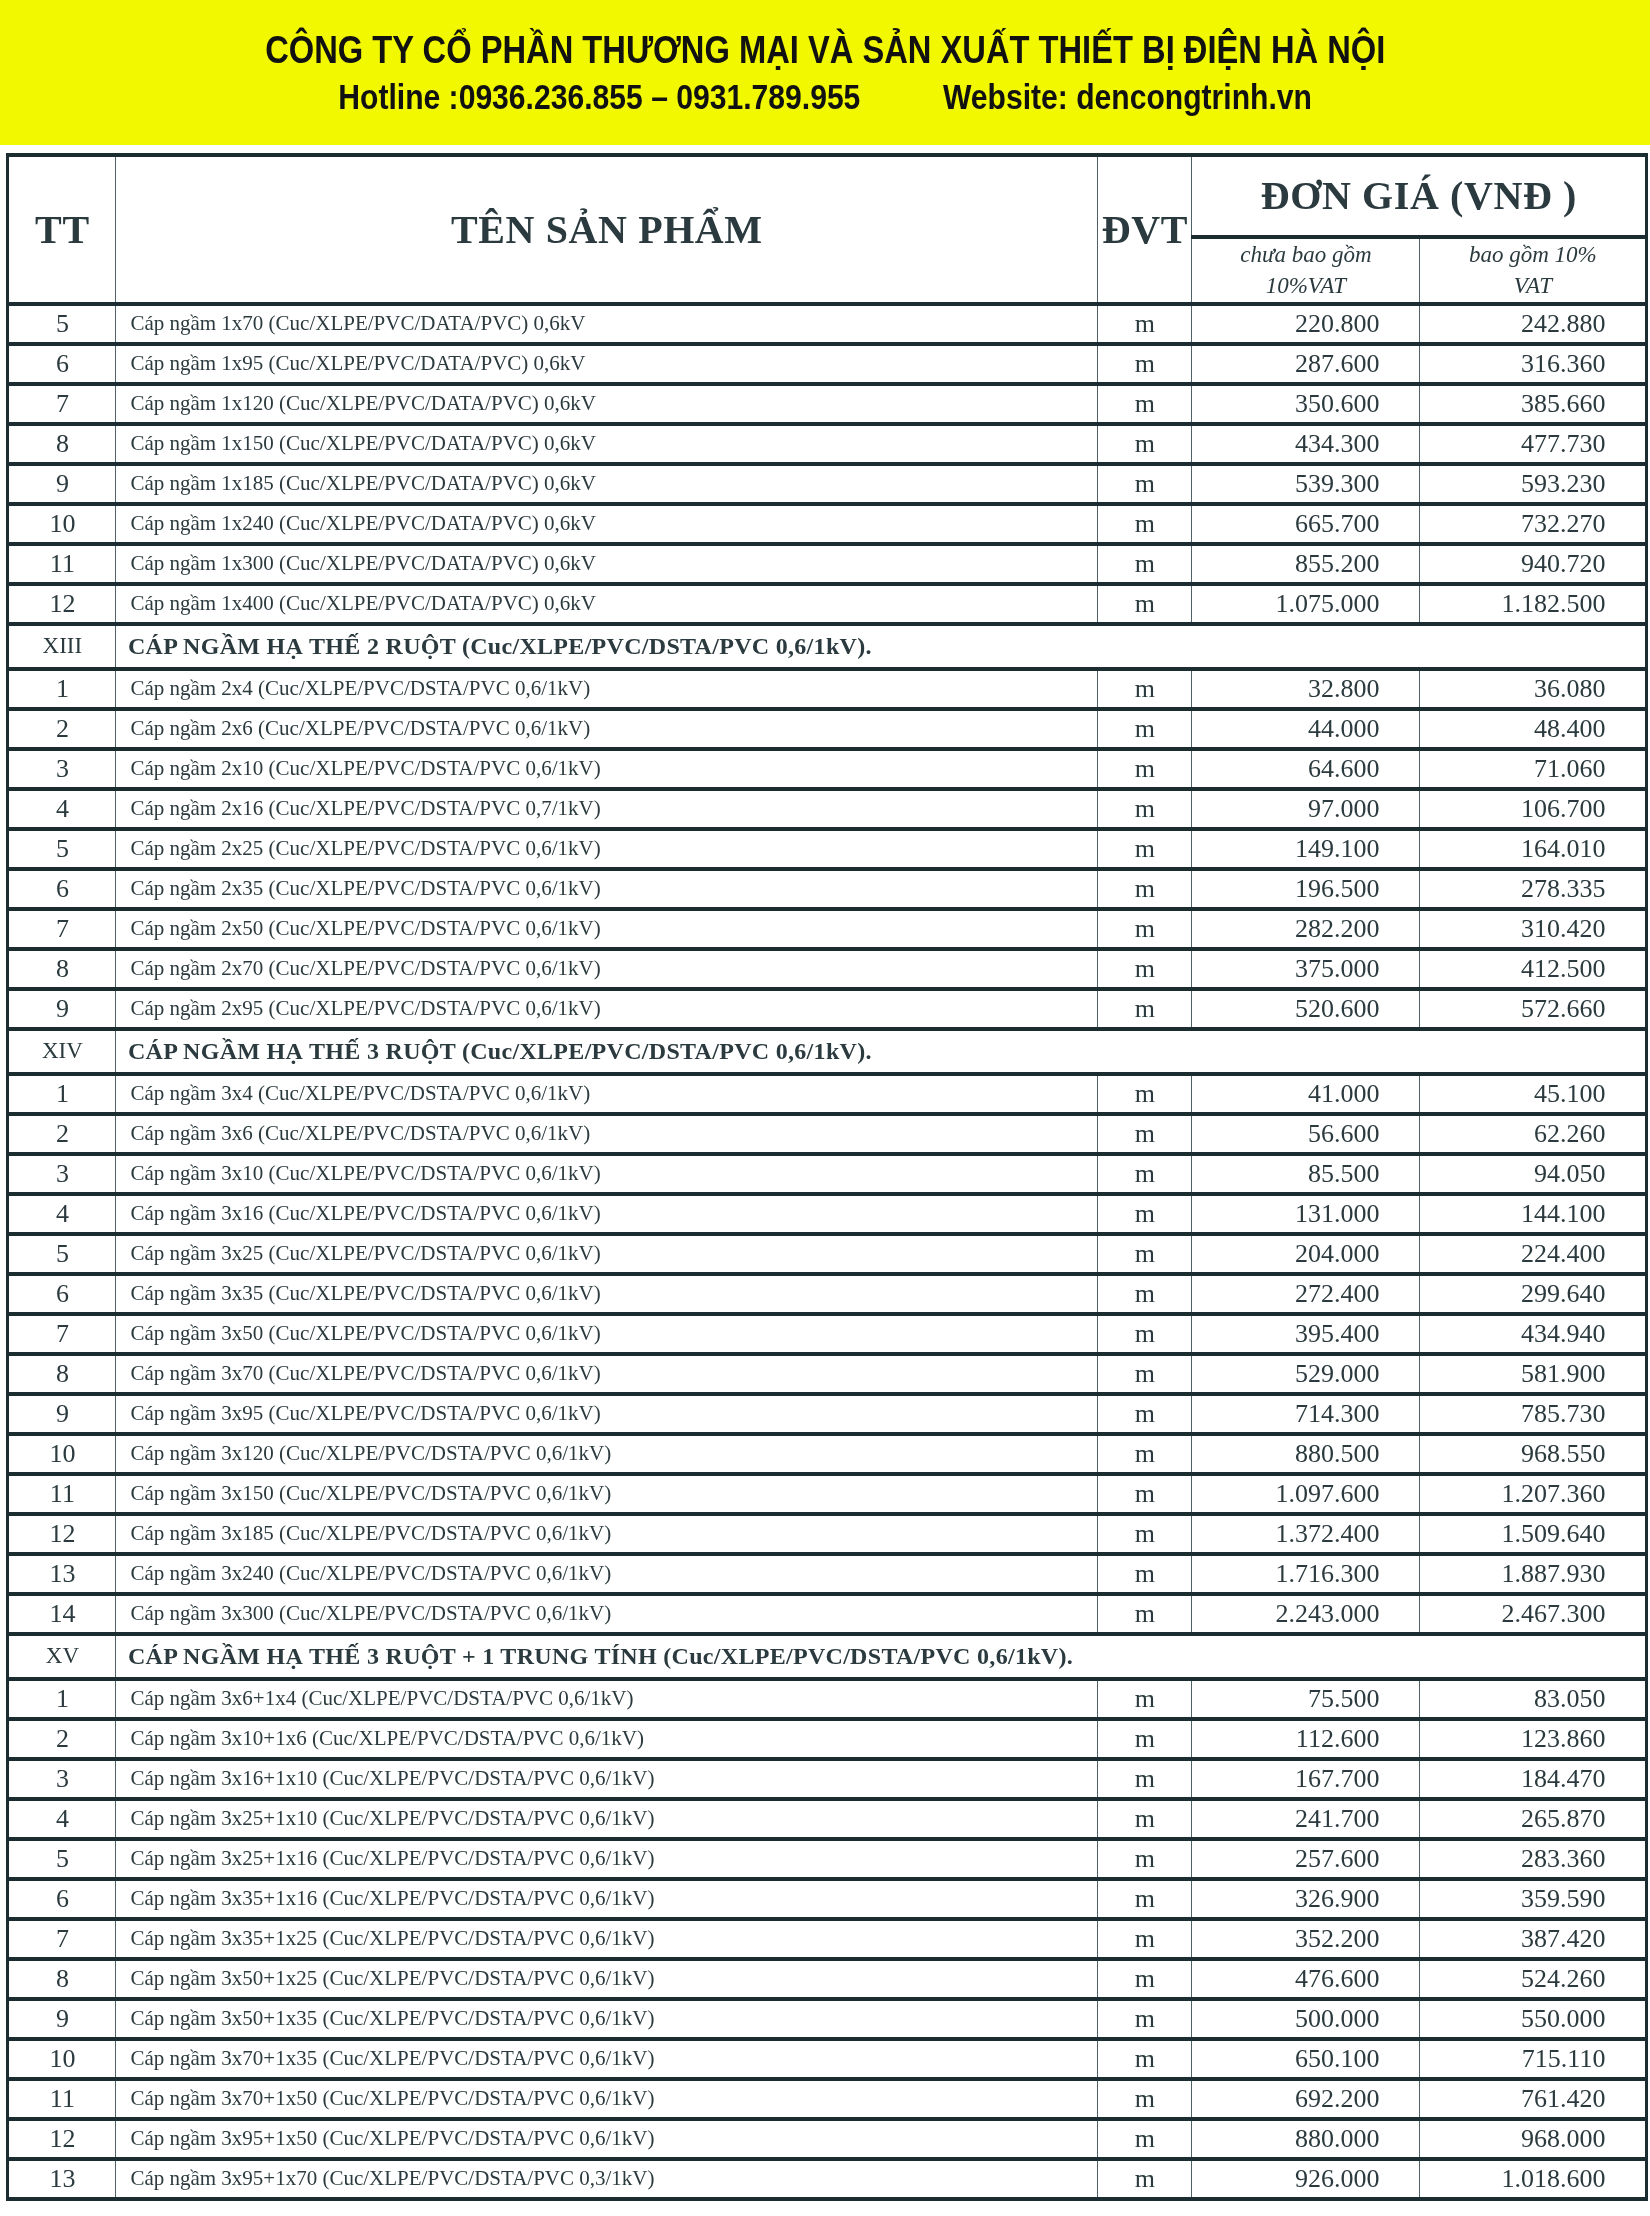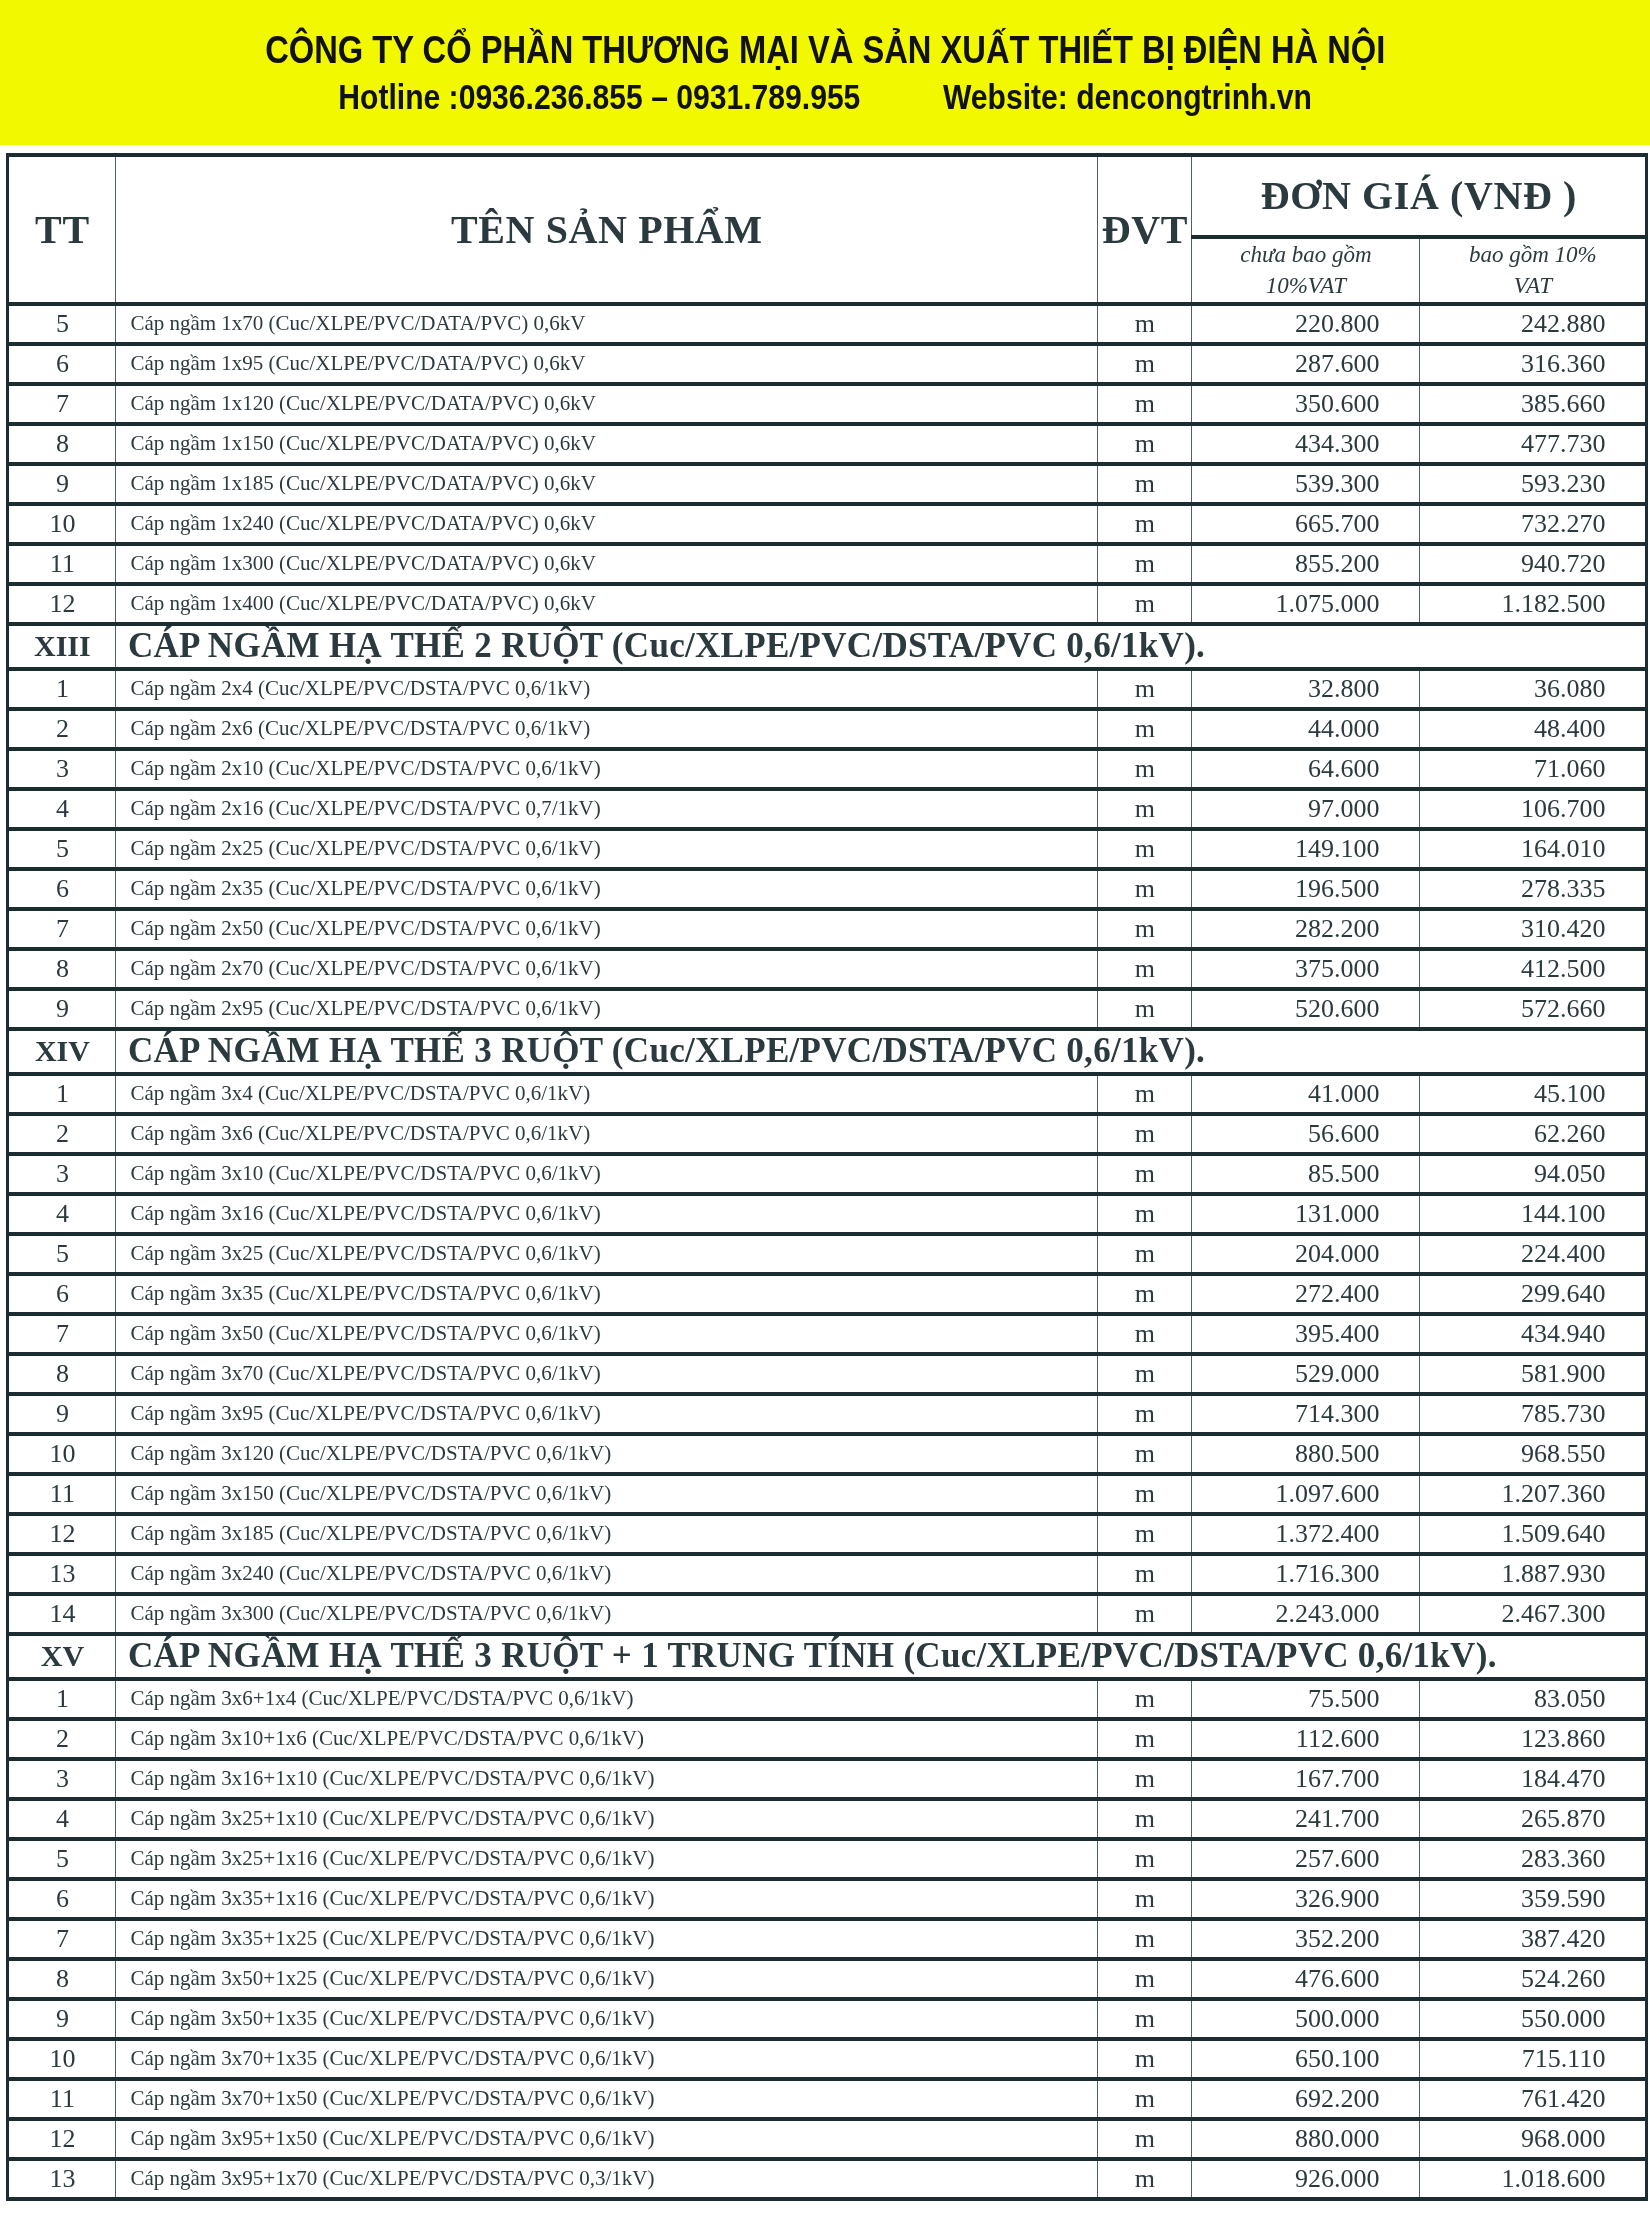--- a/index.html
+++ b/index.html
@@ -43,22 +43,22 @@
   thead tr.head-sub{border-top:2.6px solid var(--line-heavy);}
   thead th{font-weight:bold;text-align:center;font-size:40px;letter-spacing:0.6px;}
   th.th-sub{font-weight:normal;font-style:italic;font-size:23px;letter-spacing:0;}
   .sub-line{display:block;line-height:1.35;}
   tbody tr.item-row{height:40px;}
   tbody tr.section-row{height:45px;}
   td.tt{text-align:center;font-size:26px;}
   td.name{font-size:21px;padding-left:14px;text-align:left;}
   td.unit{text-align:center;font-size:26px;}
   td.price{text-align:right;font-size:26px;padding-right:40px;font-variant-numeric:tabular-nums;}
-  tr.section-row td.tt{font-weight:bold;font-size:30px;}
-  tr.section-row td.name{font-weight:bold;font-size:35px;letter-spacing:0.3px;padding-left:11.5px;}
+  tr.section-row td.tt{font-weight:normal;font-size:23px;}
+  tr.section-row td.name{font-weight:bold;font-size:24px;letter-spacing:0.3px;padding-left:11.5px;}
 </style>
 </head>
 <body>
 
 <div class="page">
 
   <header class="banner">
     <div class="company">CÔNG TY CỔ PHẦN THƯƠNG MẠI VÀ SẢN XUẤT THIẾT BỊ ĐIỆN HÀ NỘI</div>
     <div class="contact-line">
       <span>Hotline :0936.236.855 – 0931.789.955</span>

